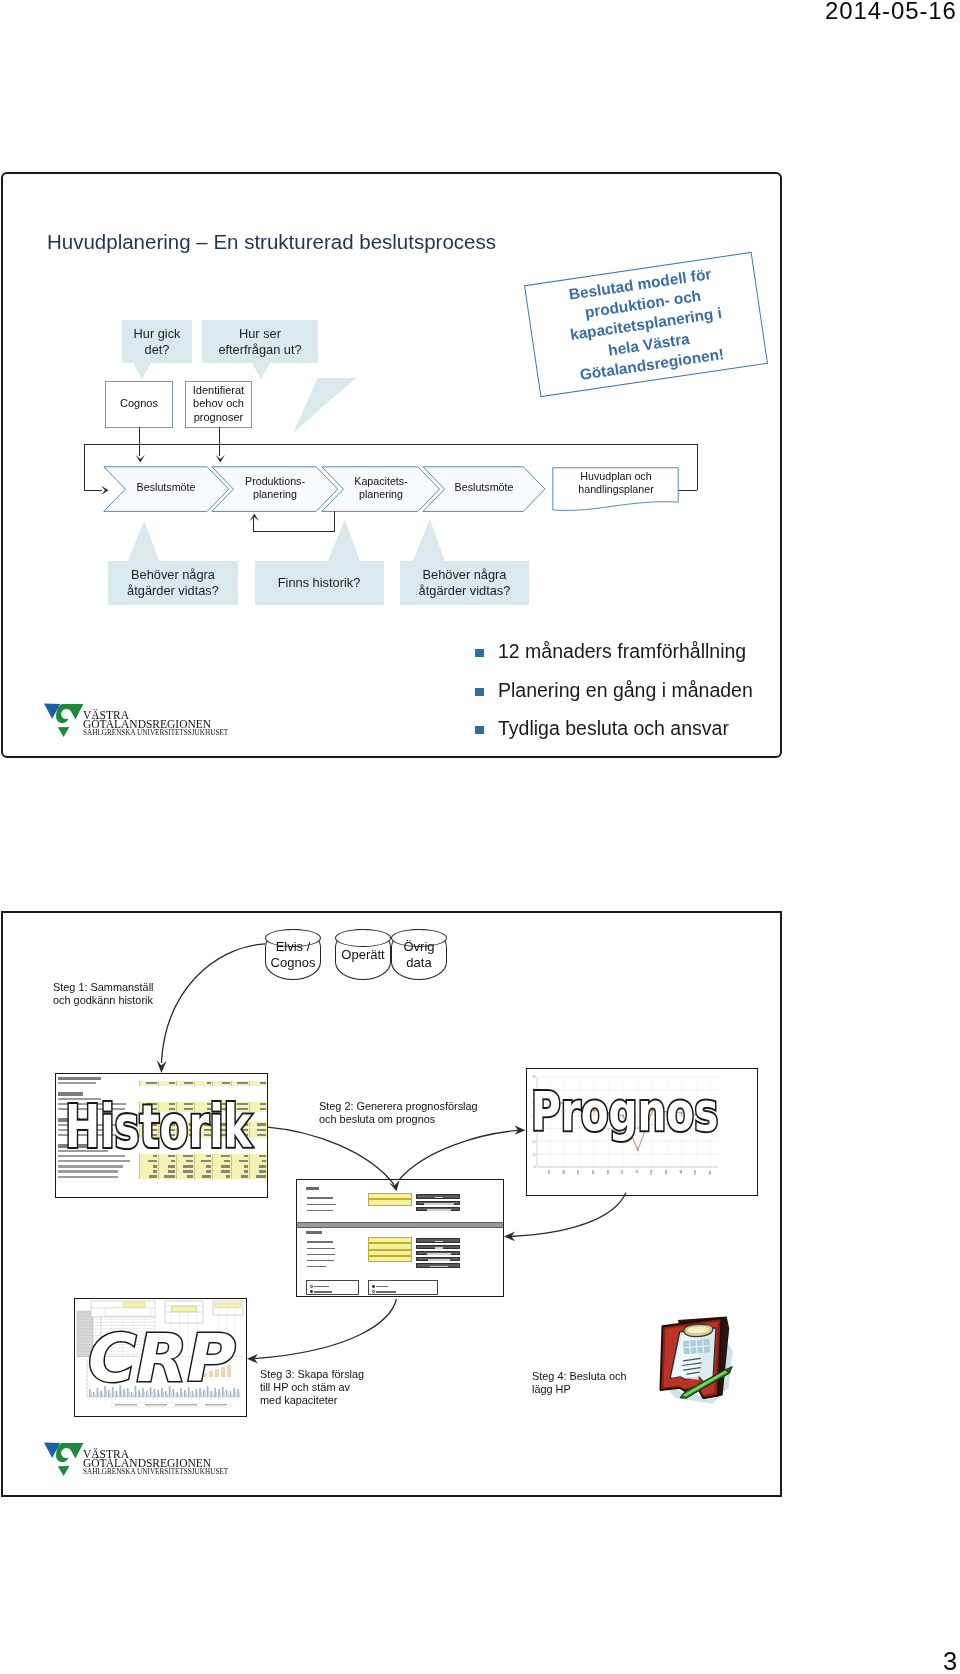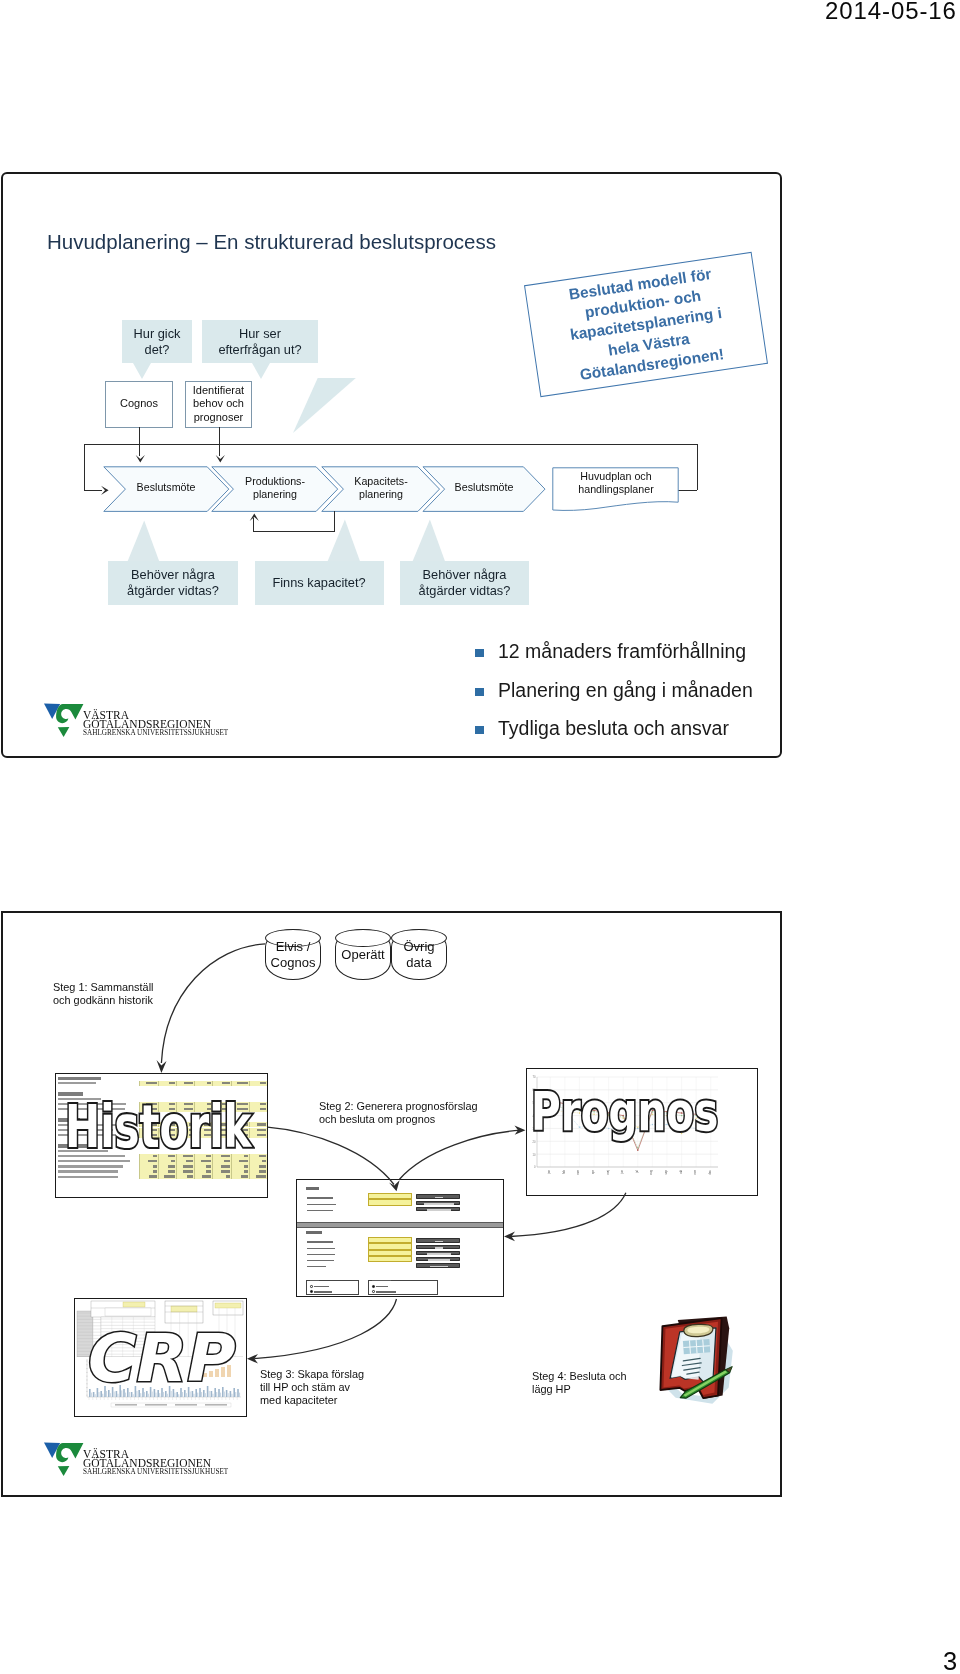--- a/index.html
+++ b/index.html
@@ -143,21 +143,21 @@
     <svg style="position:absolute;left:324px;top:345px;" width="35" height="43">
         <path d="M0.5 42.5 L17.9 0.5 L33.1 42.5 Z" fill="#dce9ec"></path>
       </svg>
     <svg style="position:absolute;left:409px;top:345px;" width="35" height="43">
         <path d="M0.5 42.5 L17.9 0.5 L33.1 42.5 Z" fill="#dce9ec"></path>
       </svg>
     <div class="qbox" style="left:105px;top:386.5px;width:130px;height:44px;">
       <span>Behöver några<br>åtgärder vidtas?</span>
       </div>
     <div class="qbox" style="left:251.5px;top:386.5px;width:129px;height:44px;">
-      <span>Finns kapacitet?</span>
+      <span>Finns historik?</span>
       </div>
     <div class="qbox" style="left:397px;top:386.5px;width:129px;height:44px;">
       <span>Behöver några<br>åtgärder vidtas?</span>
       </div>
 
     <div class="stamp" style="left:528px;top:94px;width:230px;height:113px;transform:rotate(-8.38deg);">
       <span>Beslutad modell för<br>produktion- och<br>kapacitetsplanering i<br>hela Västra<br>Götalandsregionen!</span>
     </div>
 
     <div class="blist" style="left:472px;top:466px;">

